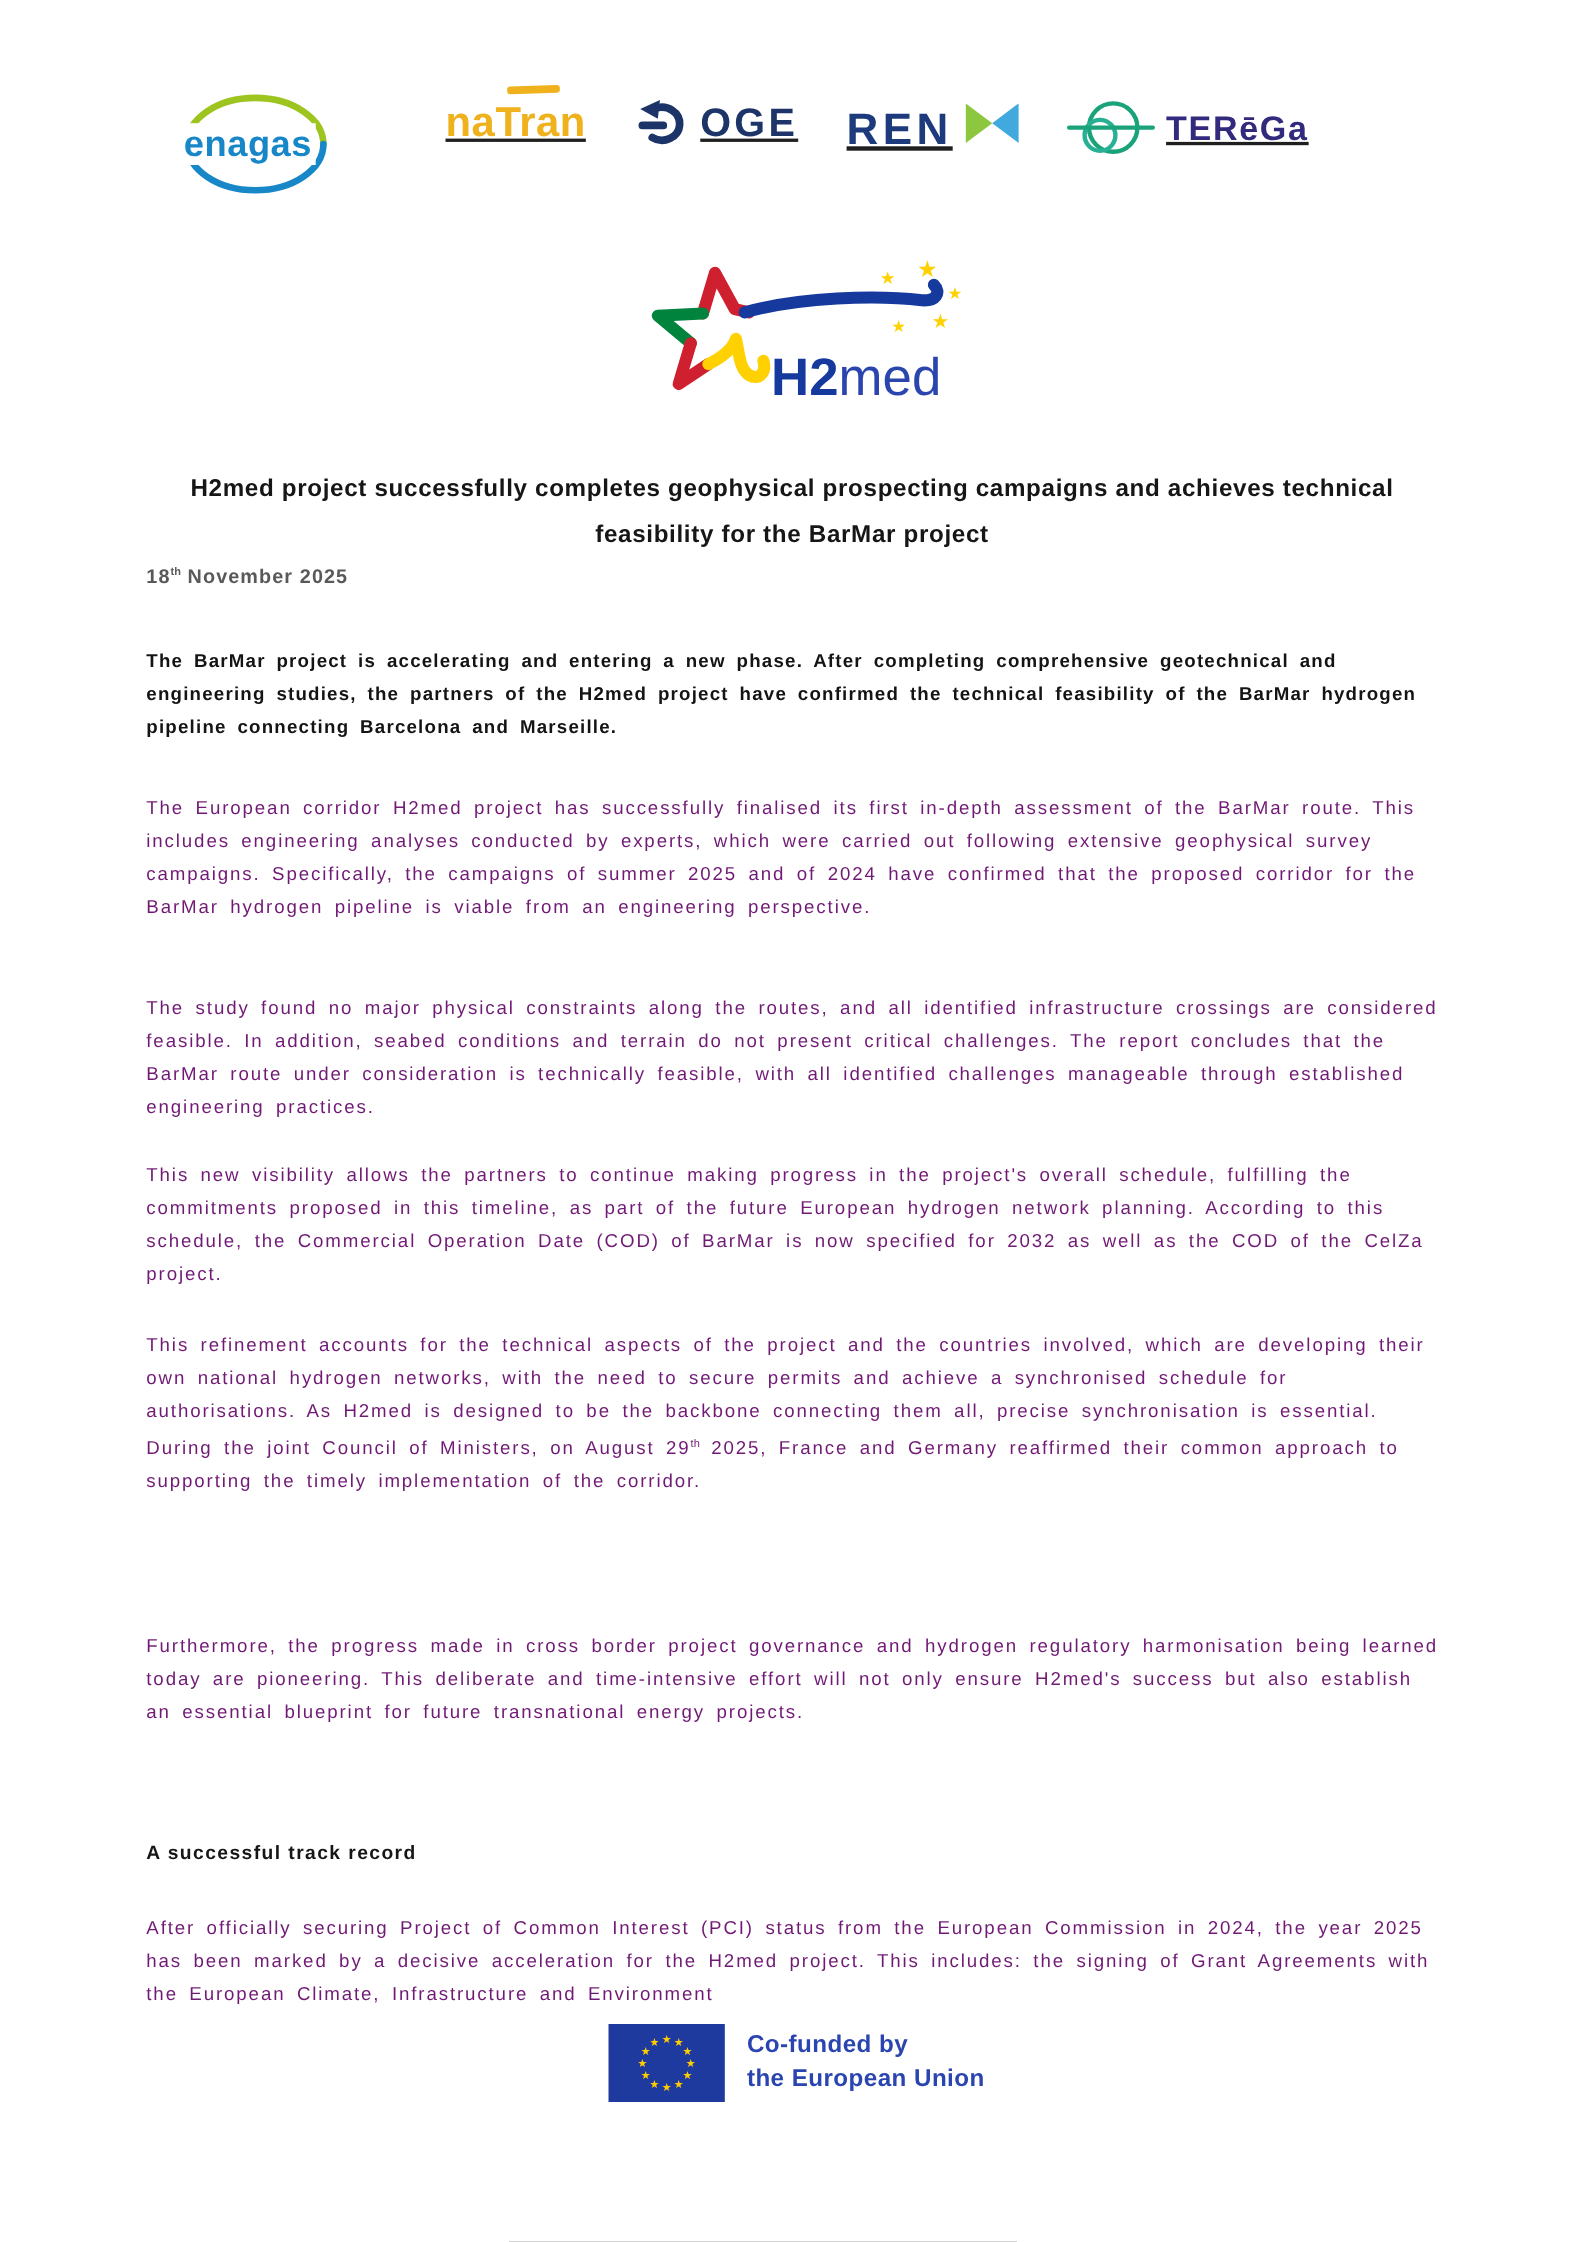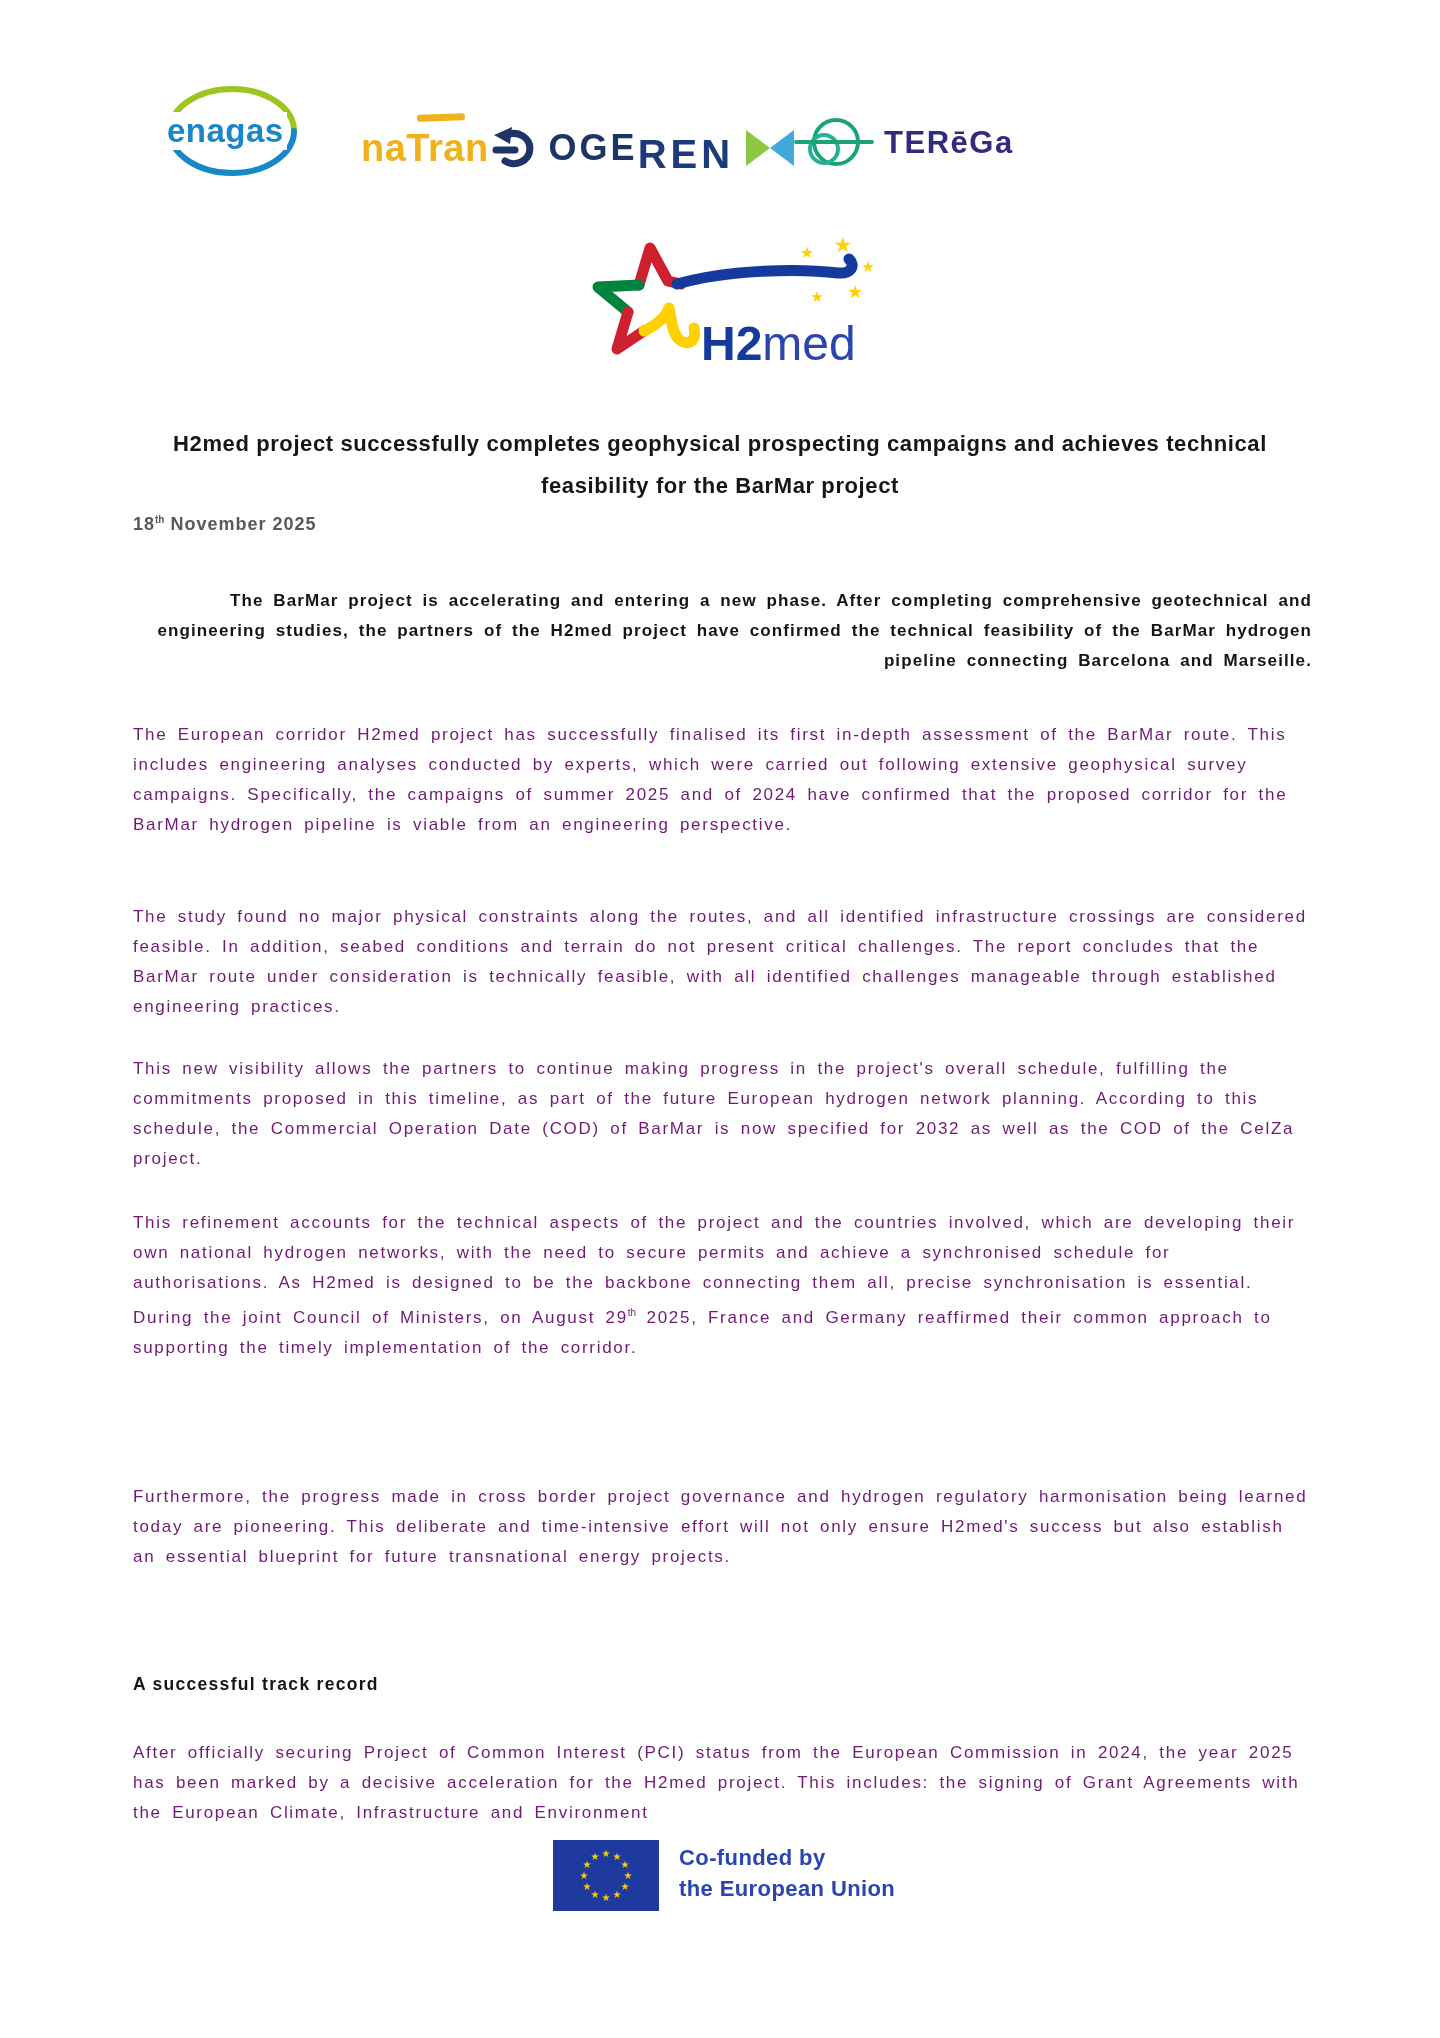--- a/index.html
+++ b/index.html
@@ -2,21 +2,21 @@
 <html><head>
 <meta charset="utf-8">
 <style>
   html,body{margin:0;padding:0;background:#888;}
   .page{
     position:relative; width:1440px; height:2038px; background:#ffffff;
     margin:0 auto; overflow:hidden;
     font-family:"Liberation Sans", sans-serif; color:#1f1f1f;
   }
   
-  .logos-row{position:absolute; top:82px; left:156px; height:96px; display:flex; align-items:flex-end; }
+  .logos-row{position:absolute; top:82px; left:156px; height:96px; display:flex; align-items:flex-start; gap:44px;text-decoration:underline;}
   .logo{display:flex; align-items:center; position:relative;}
   
   .logo-enagas{width:205px; height:96px;}
   .logo-enagas svg{position:absolute; left:6px; top:2px;}
   .enagas-word{position:absolute; left:8px; top:30px; font-size:33px; font-weight:bold; color:#1787c8; background:#fff; padding:0 3px; letter-spacing:0.5px;}
   
   .logo-natran{height:60px;}
   .natran-word{font-size:38px; font-weight:bold; color:#efb11c; letter-spacing:0.5px;}
   .natran-bar{position:absolute; left:56px; top:-4px; width:48px; height:7px; background:#efb11c; border-radius:3px; transform:rotate(-2deg);}
   
@@ -36,21 +36,21 @@
   .h2med-logo svg{position:absolute; left:0; top:0;}
   .h2med-word{position:absolute; left:146px; top:88px; font-size:48px; color:#16399e; white-space:nowrap;}
   .h2med-word .b{font-weight:bold;}
   .h2med-word .l{font-weight:normal; color:#2a46ae;}
   
   .title{position:absolute; top:408px; left:140px; right:140px; text-align:center;
     font-size:22px; font-weight:bold; line-height:42px; letter-spacing:0.6px; color:#161616;}
   .date-line{position:absolute; top:514px; left:133px; font-size:18px; font-weight:bold; color:#595959; letter-spacing:1px;}
   .para{position:absolute; left:133px; right:128px; font-size:17px; line-height:30px;
     letter-spacing:1.7px; word-spacing:4px; color:#701a75; margin:0;}
-  .para.lead{font-weight:bold; letter-spacing:1.1px; color:#141414;text-align:right;}
+  .para.lead{font-weight:bold; letter-spacing:1.1px; color:#141414;}
   .section-heading{position:absolute; top:1674px; left:133px; font-size:17.5px; font-weight:bold; letter-spacing:1.3px; color:#161616; margin:0;}
   sup.ord{font-size:10px; vertical-align:super; letter-spacing:0;}
   .p-assessment{top:720px;} .p-study{top:902px;} .p-visibility{top:1054px;}
   .p-refinement{top:1208px;} .p-furthermore{top:1482px;} .p-track{top:1738px;}
   .para.lead{top:586px;}
   
   .footer{position:absolute; top:1840px; left:553px; display:flex; align-items:flex-start; gap:20px;}
   .eu-text{color:#2b45b0; font-weight:bold; font-size:22px; line-height:31px; letter-spacing:0.4px; padding-top:2px;}
 </style>
 </head>

